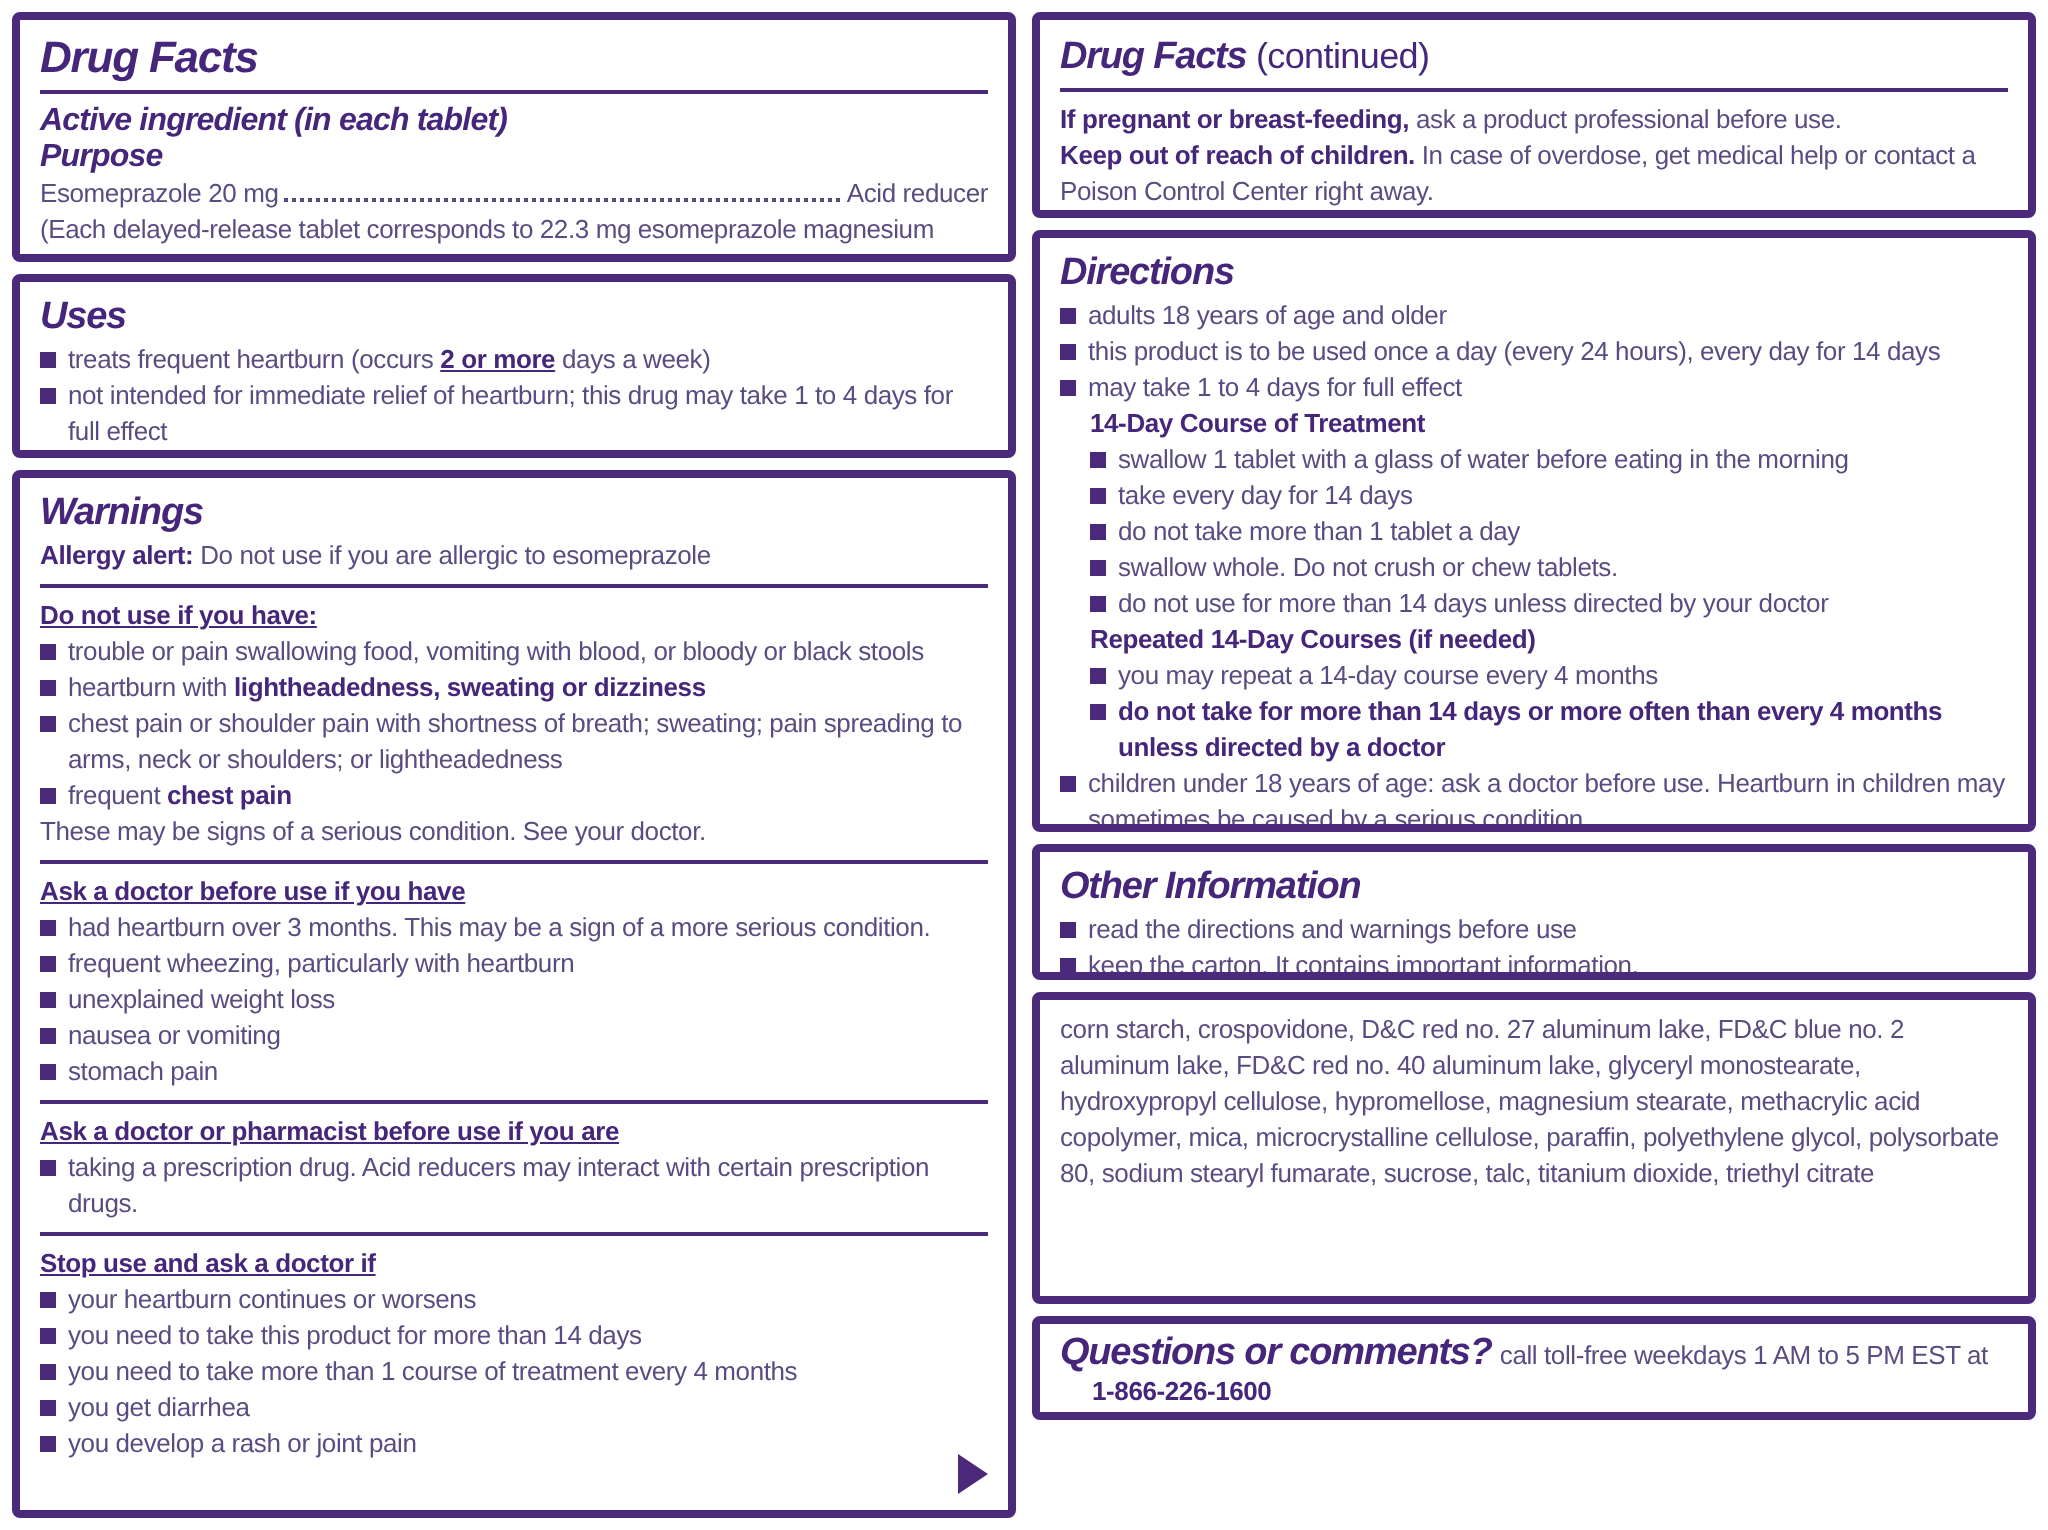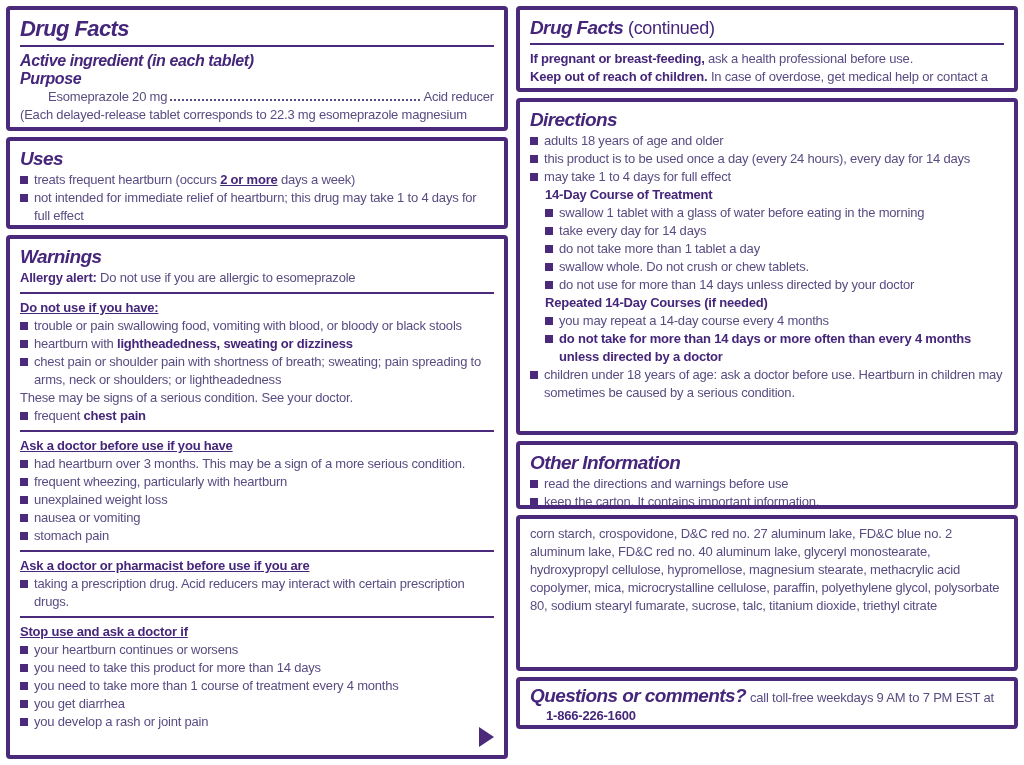--- a/index.html
+++ b/index.html
@@ -16,39 +16,39 @@
   }
   .col{display:flex;flex-direction:column;gap:6px;width:502px;flex:0 0 502px;}
   .box{
     border:4px solid var(--accent);border-radius:4px;background:#fff;
     padding:6px 10px 6px 10px;overflow:hidden;position:relative;
     font-size:13px;line-height:18px;letter-spacing:-0.2px;
   }
   .b-df{height:125px}
   .b-uses{height:92px}
   .b-warn{height:524px}
-  .b-cont{height:86px}
-  .b-dir{height:337px}
+  .b-cont{height:103px}
+  .b-dir{height:301px}
   .b-other{height:68px}
   .b-inact{height:156px}
   .b-q{height:52px}
 
   .box-title{
     font-style:italic;font-weight:800;color:var(--heading);
     font-size:19px;line-height:24px;letter-spacing:-0.6px;
   }
   .box-title.big{font-size:22px;line-height:26px;}
   .title-rule{border:none;border-top:2px solid var(--accent);margin:3px 0 5px 0;}
   .rule{border:none;border-top:2px solid var(--accent);margin:5px 0;}
 
   .cont-label{font-style:normal;font-weight:400;font-size:18px;color:var(--heading);letter-spacing:-0.3px;}
 
   .ai-row{display:flex;justify-content:space-between;align-items:baseline;flex-direction:column;}
   .ai-head{font-style:italic;font-weight:800;font-size:16px;color:var(--heading);letter-spacing:-0.4px;}
-  .dotrow{display:flex;align-items:baseline;margin-left:28px;}
+  .dotrow{display:flex;align-items:baseline;}
   .leader{flex:1;border-bottom:2px dotted var(--body);margin:0 3px 3px 3px;height:1px;}
 
   .line{display:flex;align-items:flex-start;}
   .line.ind{margin-left:15px;}
   .bullet{flex:0 0 auto;width:8px;height:8px;background:var(--accent);margin:5px 6px 0 0;}
   .ltext{flex:1;}
   .subhead .ltext{font-weight:700;color:var(--heading);}
   .sec-head{font-weight:700;color:var(--heading);text-decoration:underline;}
   .seg-b{font-weight:700;color:var(--heading);}
   .seg-u{text-decoration:underline;}
@@ -116,25 +116,25 @@
           </div>
           <div class="line">
             <span class="bullet"></span>
             <div class="ltext"><span class="">heartburn with </span><span class="seg-b">lightheadedness, sweating or dizziness</span></div>
           </div>
           <div class="line">
             <span class="bullet"></span>
             <div class="ltext"><span class="">chest pain or shoulder pain with shortness of breath; sweating; pain spreading to arms, neck or shoulders; or lightheadedness</span></div>
           </div>
           <div class="line">
+            <span class="bullet"></span>
+            <div class="ltext"><span class="">frequent </span><span class="seg-b">chest pain</span></div>
+          </div>
+          <div class="line">
             <div class="ltext"><span class="">These may be signs of a serious condition. See your doctor.</span></div>
-          </div>
-          <div class="line">
-            <span class="bullet"></span>
-            <div class="ltext"><span class="">frequent </span><span class="seg-b">chest pain</span></div>
           </div>
         </div>
       <hr class="rule">
       <div class="sec-head">Ask a doctor before use if you have</div>
       <div>
           <div class="line">
             <span class="bullet"></span>
             <div class="ltext"><span class="">had heartburn over 3 months. This may be a sign of a more serious condition.</span></div>
           </div>
           <div class="line">
@@ -191,21 +191,21 @@
 
   </div>
 
   <div class="col">
 
     <div class="box b-cont">
       <div class="box-title"><span>Drug Facts</span> <span class="cont-label">(continued)</span></div>
       <hr class="title-rule">
       <div>
           <div class="line">
-            <div class="ltext"><span class="seg-b">If pregnant or breast-feeding,</span><span class=""> ask a health professional before use.</span></div>
+            <div class="ltext"><span class="seg-b">If pregnant or breast-feeding,</span><span class=""> ask a product professional before use.</span></div>
           </div>
           <div class="line">
             <div class="ltext"><span class="seg-b">Keep out of reach of children.</span><span class=""> In case of overdose, get medical help or contact a Poison Control Center right away.</span></div>
           </div>
         </div>
     </div>
 
     <div class="box b-dir">
       <div class="box-title">Directions</div>
       <div>
@@ -279,19 +279,19 @@
           </div>
         </div>
     </div>
 
     <div class="box b-inact">
       <div class="para">corn starch, crospovidone, D&amp;C red no. 27 aluminum lake, FD&amp;C blue no. 2 aluminum lake, FD&amp;C red no. 40 aluminum lake, glyceryl monostearate, hydroxypropyl cellulose, hypromellose, magnesium stearate, methacrylic acid copolymer, mica, microcrystalline cellulose, paraffin, polyethylene glycol, polysorbate 80, sodium stearyl fumarate, sucrose, talc, titanium dioxide, triethyl citrate</div>
     </div>
 
     <div class="box b-q">
       <p class="qline">
-        <span class="qtitle">Questions or comments?</span><span>call toll-free weekdays 9 AM to 7 PM EST at</span>
+        <span class="qtitle">Questions or comments?</span><span>call toll-free weekdays 1 AM to 5 PM EST at</span>
         <span class="qphone">1-866-226-1600</span>
       </p>
     </div>
 
   </div>
 </div>
 
 </body></html>

